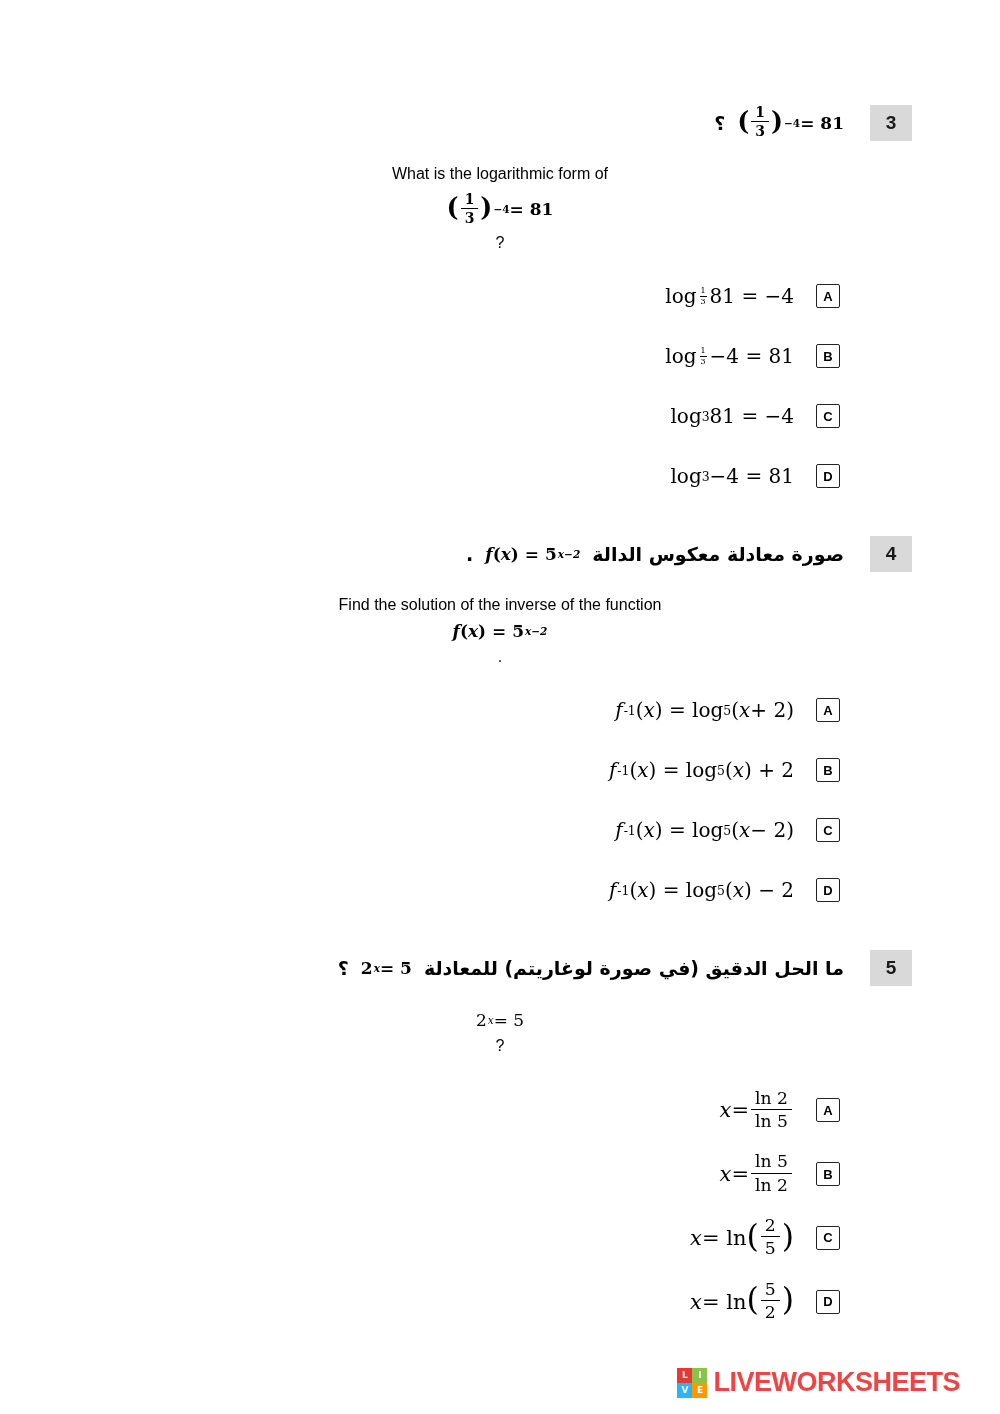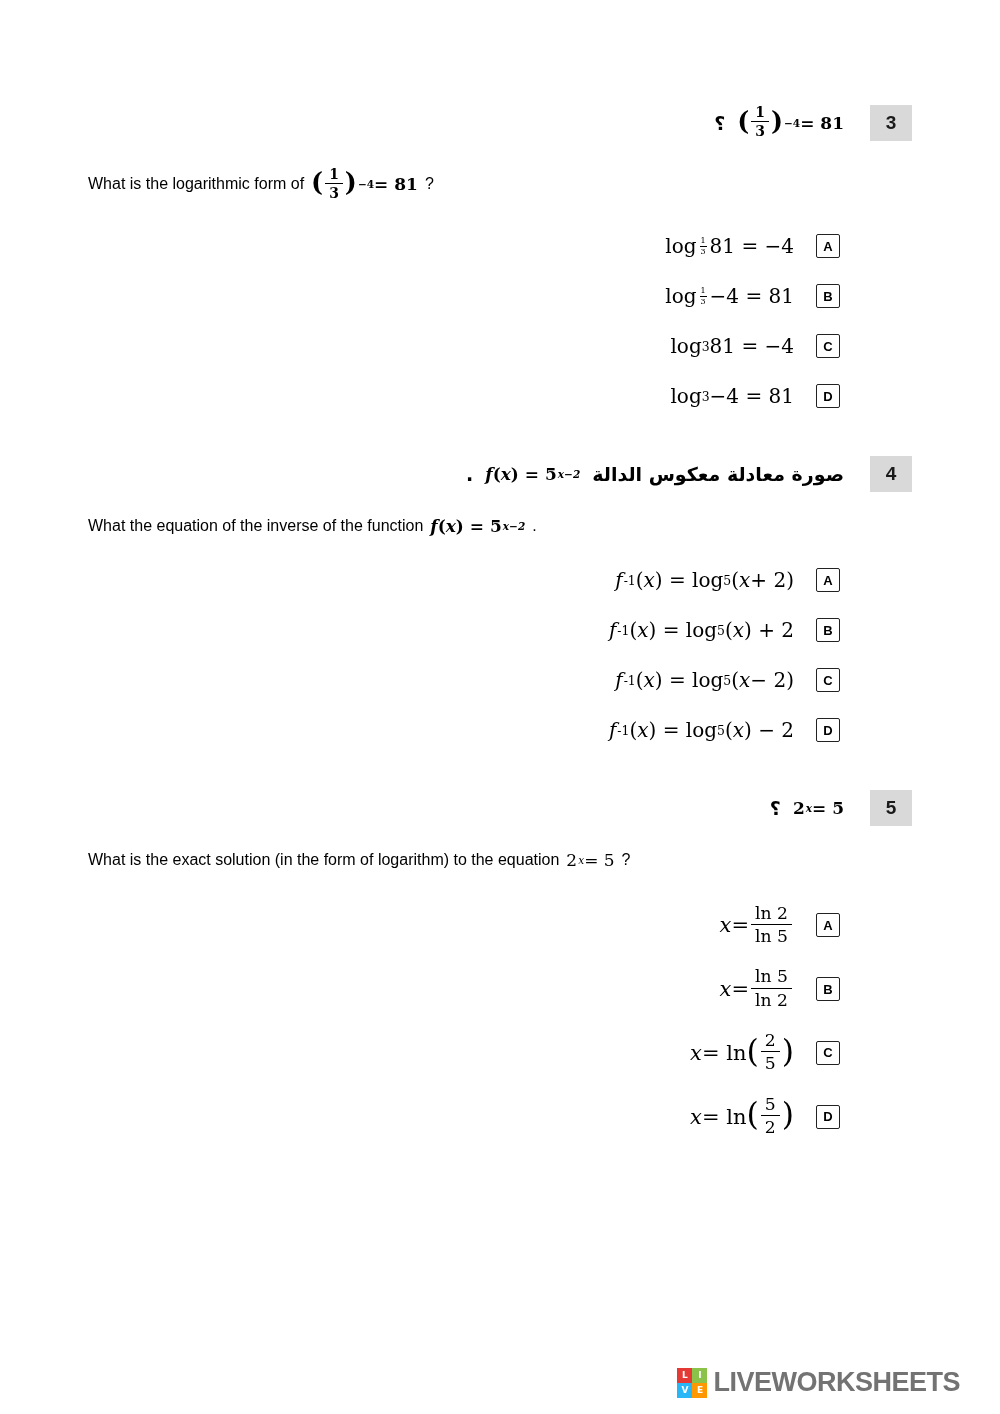--- a/index.html
+++ b/index.html
@@ -11,54 +11,54 @@
   .question{margin-bottom:48px;}
   .header-row{display:flex;justify-content:flex-end;align-items:center;gap:26px;}
   .arabic-line{
     direction:rtl;display:flex;align-items:center;gap:12px;
     font-family:"DejaVu Sans",sans-serif;font-weight:bold;font-size:19px;
   }
   .badge{
     width:42px;height:36px;display:flex;align-items:center;justify-content:center;
     font-size:19px;font-weight:bold;color:#1a1a1a;background:#d9d9d9;
   }
-  .english-line{margin-top:24px;display:flex;align-items:center;gap:7px;font-size:16px;}
+  .english-line{margin-top:24px;display:flex;align-items:center;gap:7px;font-size:16px;flex-direction:column;}
   .math{
     font-family:"DejaVu Serif",serif;direction:ltr;unicode-bidi:isolate;
     white-space:nowrap;display:inline-flex;align-items:center;
   }
   .arabic-line .math{font-weight:bold;font-size:17px;}
   .english-line .math{font-size:17px;}
   .math.bold{font-weight:bold;}
   .mi{font-style:italic;}
   .math sup{font-size:0.62em;vertical-align:super;margin-left:1px;}
   .math sub{font-size:0.62em;vertical-align:sub;}
   .frac{display:inline-flex;flex-direction:column;text-align:center;vertical-align:middle;
         font-size:0.82em;line-height:1.3;margin:0 2px;position:relative;top:-0.05em;}
   .frac .n{border-bottom:1.4px solid currentColor;padding:0 4px;}
   .frac .d{padding:0 4px;}
   .subf{display:inline-flex;flex-direction:column;text-align:center;font-size:0.4em;
         line-height:1.25;vertical-align:-1.7em;margin:0 3px;}
   .subf .n{border-bottom:1px solid currentColor;padding:0 1px;}
   .paren{font-size:1.5em;line-height:1;vertical-align:middle;position:relative;top:-0.05em;font-weight:inherit;}
-  .options{margin-top:32px;margin-right:72px;display:flex;flex-direction:column;align-items:flex-end;gap:26px;}
+  .options{margin-top:32px;margin-right:72px;display:flex;flex-direction:column;align-items:flex-end;gap:36px;}
   .question.q5 .options{gap:18px;}
   .option{display:flex;align-items:center;gap:22px;}
   .option .math{font-size:20px;}
   .question.q5 .option .math{font-size:21px;}
   .letter-box{
     width:22px;height:22px;border:1px solid #222;border-radius:2px;
     display:flex;align-items:center;justify-content:center;
     font-size:13px;font-weight:600;cursor:pointer;background:#fff;
   }
   .footer{position:absolute;right:40px;bottom:16px;display:flex;align-items:center;gap:6px;}
   .lw-logo{width:30px;height:30px;display:grid;grid-template-columns:1fr 1fr;grid-template-rows:1fr 1fr;cursor:pointer;}
   .lw-logo .tile{display:flex;align-items:center;justify-content:center;color:#fff;
                  font-family:"DejaVu Sans",sans-serif;font-size:9px;font-weight:bold;}
-  .brand{font-size:27px;font-weight:bold;letter-spacing:-0.5px;color:#737373;cursor:pointer;}
+  .brand{font-size:27px;font-weight:bold;letter-spacing:-0.5px;color:#ef4444;cursor:pointer;}
 </style>
 </head>
 <body>
 
 <div class="sheet">
 
   <section class="question q3">
     <div class="header-row">
       <div class="arabic-line">
         <span class="math">
@@ -140,21 +140,21 @@
             <span>(</span>
             <span class="mi">x</span>
             <span>) = 5</span>
             <sup class="mi">x−2</sup>
           </span>
         <span class="endmark">.</span>
       </div>
       <div class="badge" style="background: rgb(217, 217, 217);">4</div>
     </div>
     <div class="english-line">
-      <span>What the equation of the inverse of the function</span>
+      <span>Find the solution of the inverse of the function</span>
       <span class="math bold">
           <span class="mi">f</span>
           <span>(</span>
           <span class="mi">x</span>
           <span>) = 5</span>
           <sup class="mi">x−2</sup>
         </span>
       <span>.</span>
     </div>
     <div class="options">
@@ -213,31 +213,31 @@
             <span>) − 2</span>
           </span>
         <span class="letter-box">D</span>
       </div>
     </div>
   </section>
 
   <section class="question q5">
     <div class="header-row">
       <div class="arabic-line">
+        <span class="ar">ما الحل الدقيق (في صورة لوغاريتم) للمعادلة</span>
         <span class="math">
             <span>2</span>
             <sup class="mi">x</sup>
             <span> = 5</span>
           </span>
         <span class="endmark">؟</span>
       </div>
       <div class="badge" style="background: rgb(217, 217, 217);">5</div>
     </div>
     <div class="english-line">
-      <span>What is the exact solution (in the form of logarithm) to the equation</span>
       <span class="math">
           <span>2</span>
           <sup class="mi">x</sup>
           <span> = 5</span>
         </span>
       <span>?</span>
     </div>
     <div class="options">
       <div class="option">
         <span class="math">

